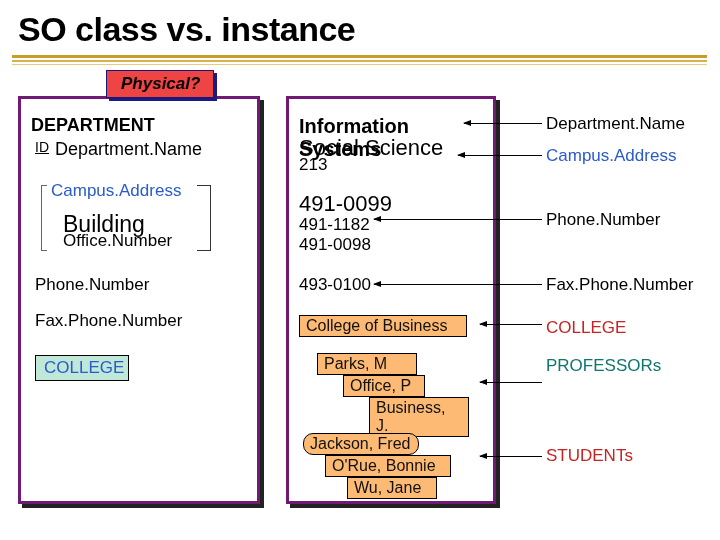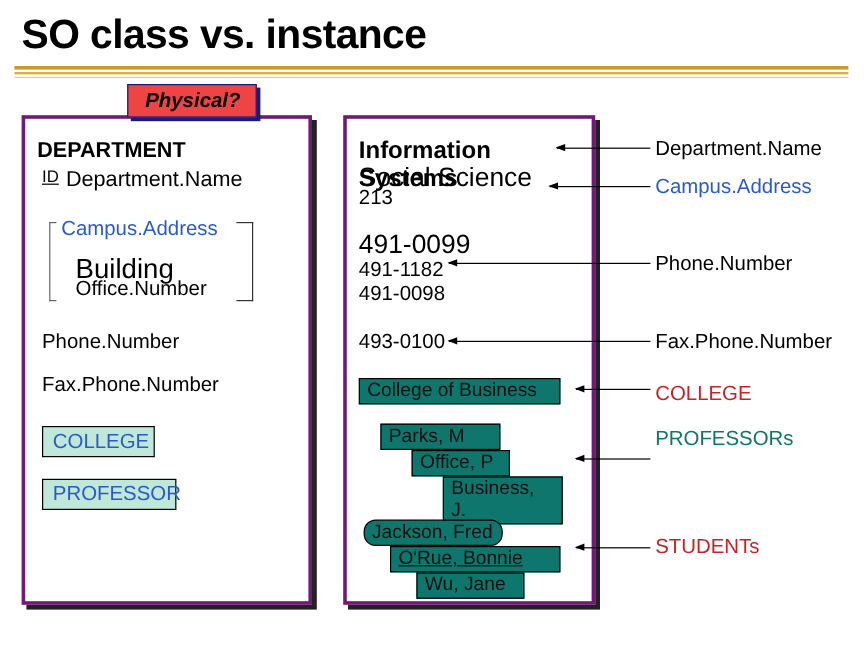--- a/index.html
+++ b/index.html
@@ -117,31 +117,31 @@
   .socsci { left: 10px; top: 36px; font-size: 22px; }
   .room { left: 10px; top: 56px; font-size: 17px; }
   .ph1 { left: 10px; top: 92px; font-size: 22px; }
   .ph2 { left: 10px; top: 116px; font-size: 17px; }
   .ph3 { left: 10px; top: 136px; font-size: 17px; }
   .fax { left: 10px; top: 176px; font-size: 17px; }
 
   .mid-box {
     position: absolute;
     border: 1px solid #000;
-    background: #0f766e;
+    background: #fdba74;
     padding: 1px 6px;
     font-size: 16px;
     color: #111;
   }
   .cob { left: 10px; top: 216px; width: 168px; }
   .parks    { left: 28px; top: 254px; width: 100px; }
   .jones    { left: 54px; top: 276px; width: 82px; }
   .franklin { left: 80px; top: 298px; width: 100px; }
   .jackson  { left: 14px; top: 334px; width: 116px; border-radius: 10px; }
-  .orue     { left: 36px; top: 356px; width: 142px; text-decoration: underline; }
+  .orue     { left: 36px; top: 356px; width: 126px; }
   .wu       { left: 58px; top: 378px; width: 90px; }
 
   
   .rl {
     position: absolute;
     left: 528px;
     font-size: 17px;
   }
   .rl-deptname { top: 44px; color: #000; }
   .rl-campus   { top: 76px; color: #2a5acb; }
@@ -194,21 +194,20 @@
     <div class="lp id-label">ID</div>
     <div class="lp dept-name">Department.Name</div>
     <div class="lp campus-addr">Campus.Address</div>
     <div class="lp building">Building</div>
     <div class="lp office-num">Office.Number</div>
     <div class="bracket"></div>
     <div class="bracket2"></div>
     <div class="lp phone-num">Phone.Number</div>
     <div class="lp fax-num">Fax.Phone.Number</div>
     <div class="kw-box kw-college">COLLEGE</div>
-    <div class="kw-box kw-professor">PROFESSOR</div>
   </div>
 
   <div class="panel panel-mid">
     <div class="mp infosys">Information Systems</div>
     <div class="mp socsci">Social Science</div>
     <div class="mp room">213</div>
     <div class="mp ph1">491-0099</div>
     <div class="mp ph2">491-1182</div>
     <div class="mp ph3">491-0098</div>
     <div class="mp fax">493-0100</div>

